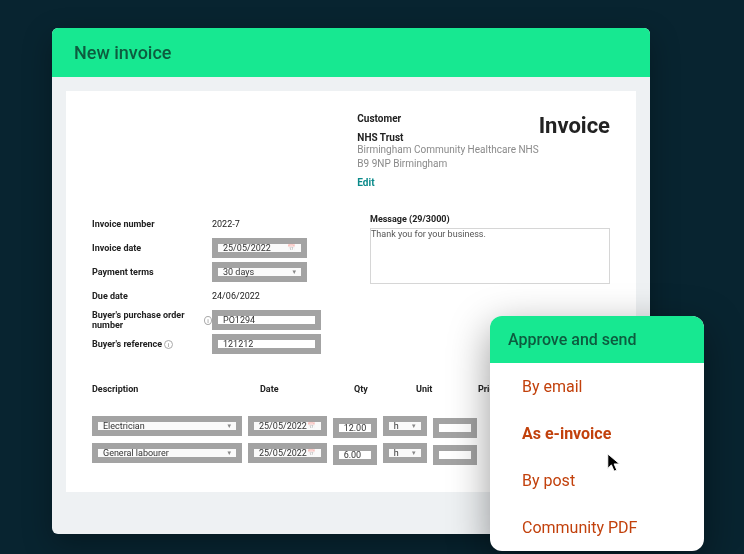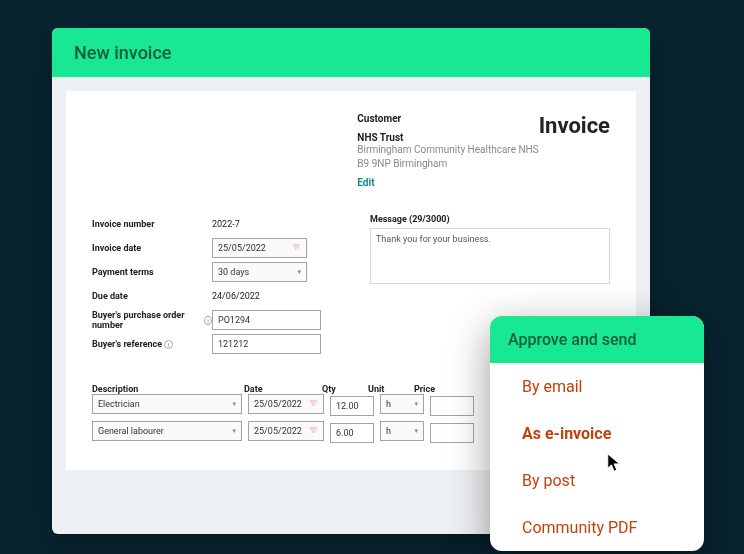--- a/index.html
+++ b/index.html
@@ -13,32 +13,32 @@
 .cust-name{font-size:10px;font-weight:700;color:#222}
 .cust-line{font-size:10px;color:#8a8a8a;line-height:1.4}
 .cust-edit{font-size:10px;color:#0a8a8a;font-weight:700;cursor:pointer}
 .invoice-title{font-size:22px;font-weight:700;color:#222}
 .meta{display:flex;gap:28px;margin-bottom:26px}
 .meta-left{flex:0 0 250px}
 .meta-right{flex:1}
 .meta-row{display:flex;align-items:center;margin-bottom:4px;min-height:20px}
 .meta-row label{font-size:9px;font-weight:700;color:#222;width:120px;display:flex;align-items:center;gap:2px}
 .meta-val{font-size:9px;color:#222}
-.fld{border:1px solid #a3a3a3;background:#fafafa;font-size:9px;color:#333;padding:3px 5px;height:20px}
+.fld{border:6px solid #a3a3a3;background:#fafafa;font-size:9px;color:#333;padding:3px 5px;height:20px}
 .fld.plain{background:#fff}
 .sel{width:95px;display:flex;align-items:center;justify-content:space-between}
 .sel::after{content:"▾";font-size:7px;color:#888}
 .dt{width:95px;display:flex;align-items:center;justify-content:space-between}
 .dt::after{content:"📅";font-size:7px;opacity:.3}
 .txtinput{width:109px}
 .info-ic{display:inline-flex;width:9px;height:9px;border:1px solid #aaa;border-radius:50%;align-items:center;justify-content:center;font-size:6px;color:#aaa}
 .msg-label{font-size:9px;font-weight:700;color:#222;margin-bottom:4px}
-.msg-box{border:1px solid #d6d6d6;background:#fff;font-size:9px;color:#555;padding:5px;height:56px;width:100%;resize:none}
+.msg-box{border:1px solid #d6d6d6;background:#fff;font-size:9px;color:#555;height:56px;width:100%;resize:none}
 .tbl{width:100%}
-.tbl-head{display:flex;gap:2px;font-size:9px;font-weight:700;color:#222;margin-bottom:0}
+.tbl-head{display:flex;gap:18px;font-size:9px;font-weight:700;color:#222;margin-bottom:22px}
 .c-desc{flex:0 0 150px}.c-date{flex:0 0 76px}.c-qty{flex:0 0 44px}.c-unit{flex:0 0 44px}.c-price{flex:0 0 44px}
 .tbl-row{display:flex;gap:6px;margin-bottom:5px}
 .tbl-row .fld{width:100%}
 .menu{position:absolute;right:40px;top:316px;width:214px;background:#fff;border-radius:12px;overflow:hidden;box-shadow:0 12px 40px rgba(0,0,0,.4)}
 .menu-head{background:#17e891;padding:14px 18px;color:#0d5c3f;font-size:16px;font-weight:500}
 .menu-item{padding:14px 32px;font-size:16px;color:#c2410c;cursor:pointer}
 .menu-item.active{font-weight:700}
 .cursor{position:absolute;right:120px;top:452px;pointer-events:none}
 .cursor svg{width:18px;height:22px}
 </style>

